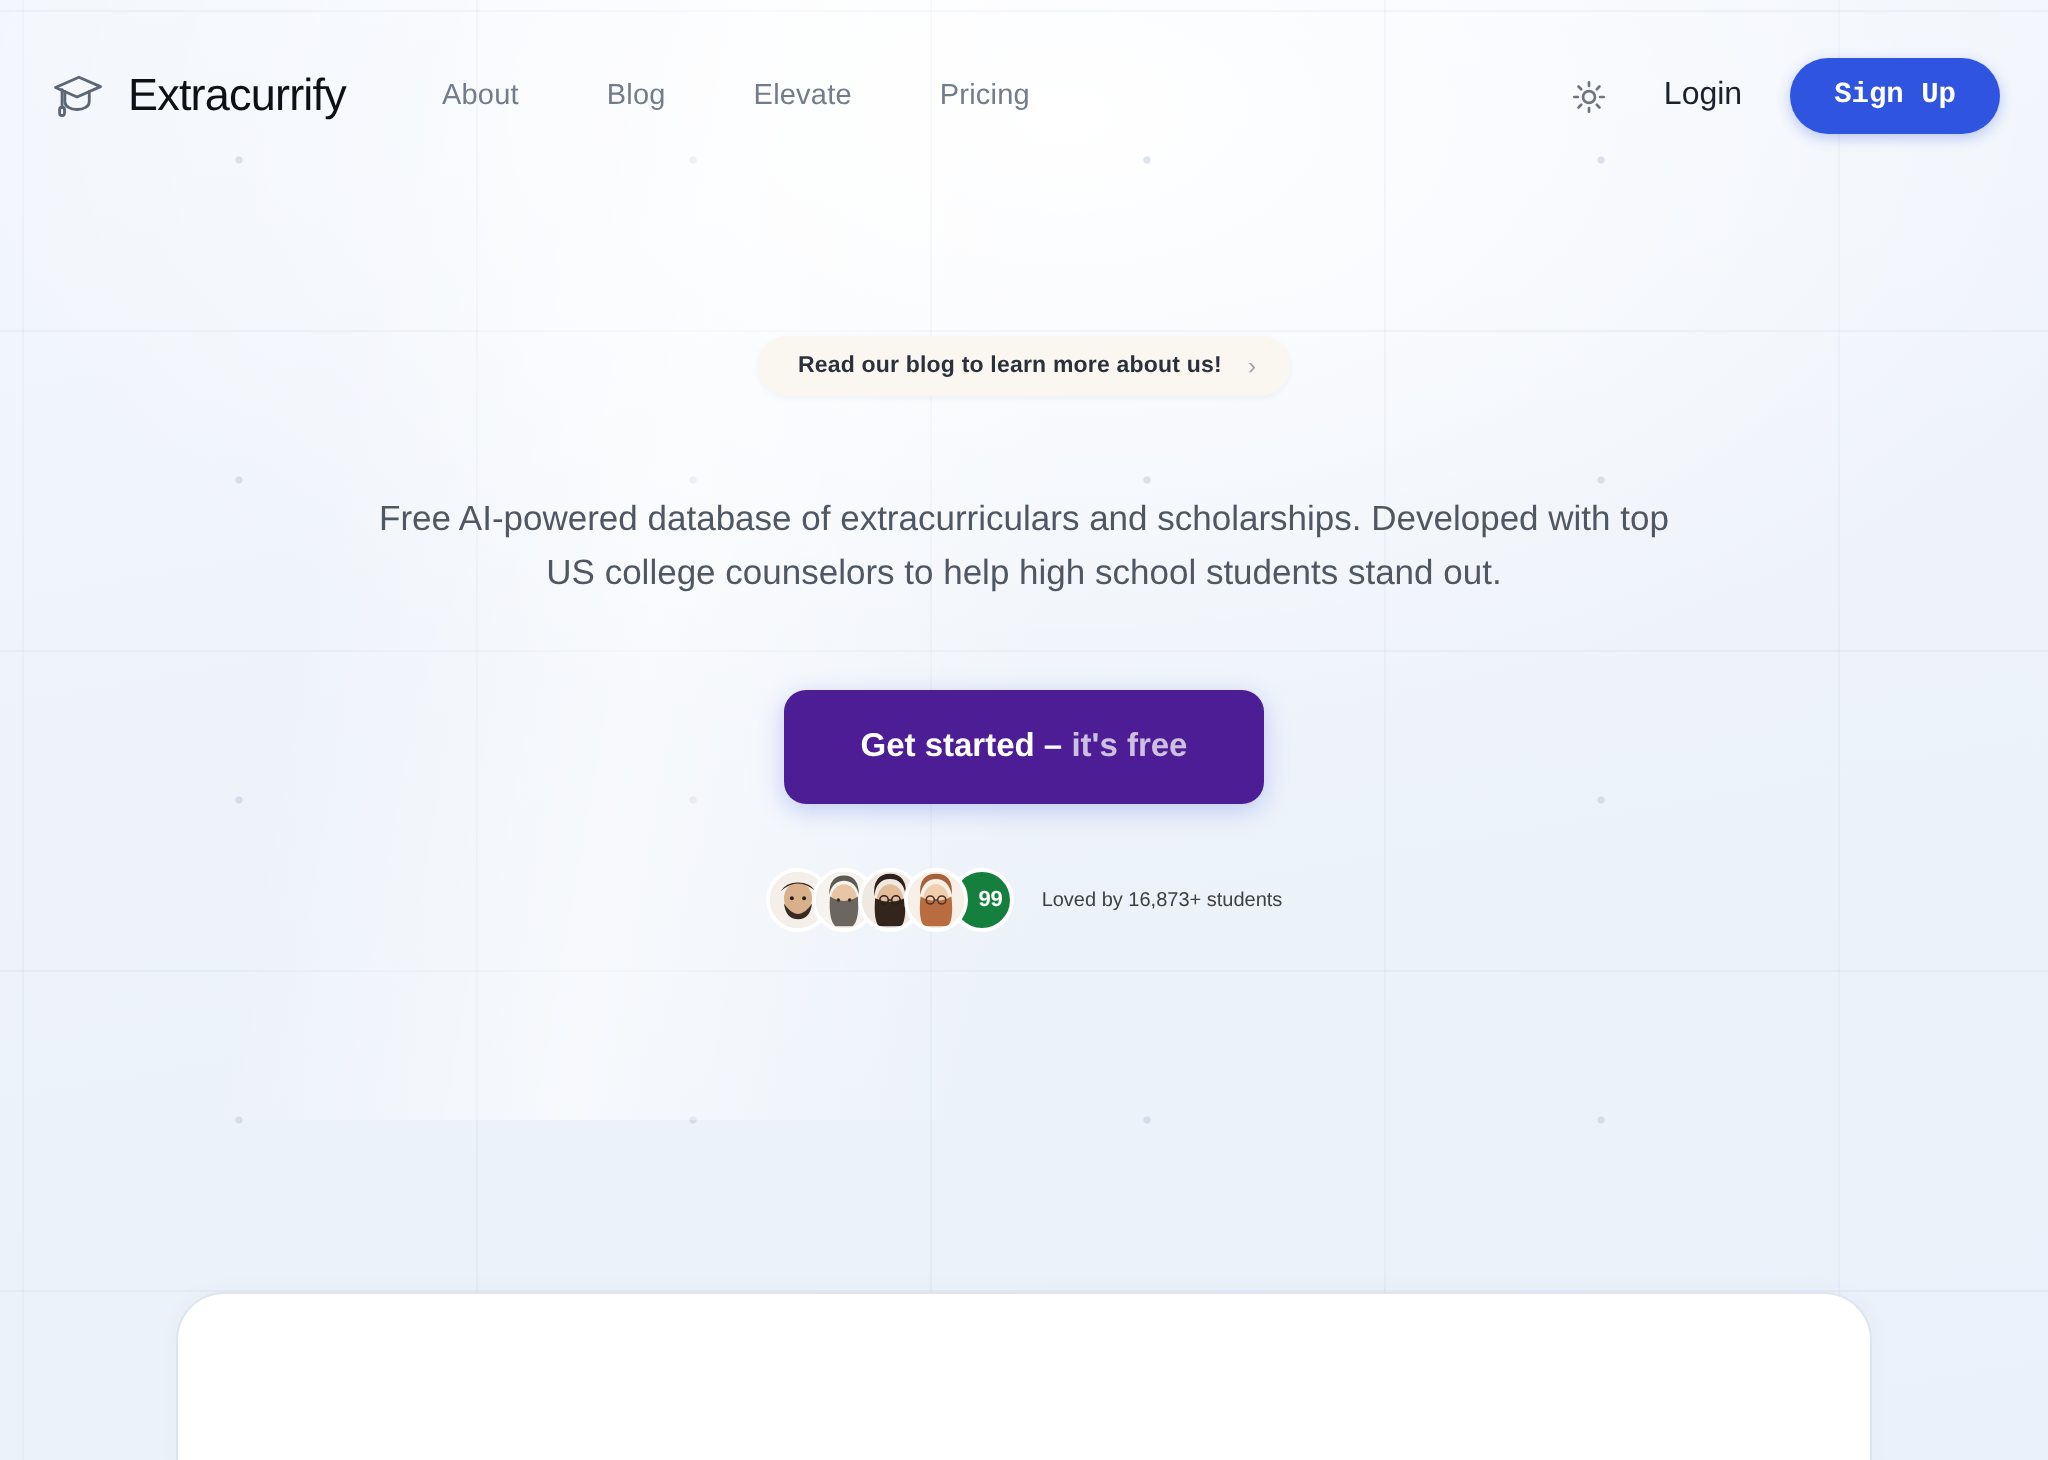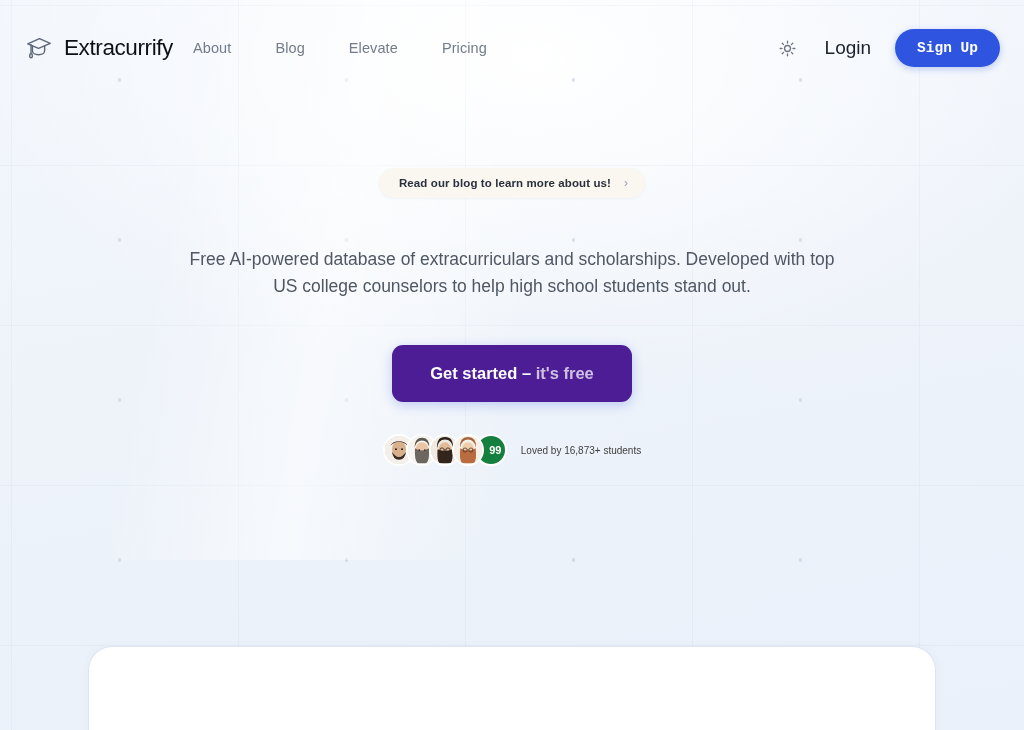--- a/index.html
+++ b/index.html
@@ -78,21 +78,21 @@
     font-size: 22.5px;
     font-weight: normal;
     color: #0d1117;
     letter-spacing: -0.4px;
   }
 
   .nav {
     display: flex;
     align-items: center;
     gap: 44px;
-    margin-left: 20px;
+    margin-left: 48px;
     text-align: right;
   }
   .nav-link {
     font-size: 14.5px;
     color: #737c8a;
     cursor: pointer;
     letter-spacing: 0.1px;
   }
 
   .header-right {
@@ -103,21 +103,21 @@
   }
 
   .theme-toggle {
     width: 26px; height: 26px;
     display: flex; align-items: center; justify-content: center;
     cursor: pointer;
     opacity: 0.72;
   }
 
   .login-link {
-    font-size: 19px;
+    font-size: 16px;
     color: #1b222c;
     cursor: pointer;
   }
 
   .signup-btn {
     background: #2f55e0;
     color: #ffffff;
     font-size: 14.5px;
     font-weight: bold;
     border: none;

